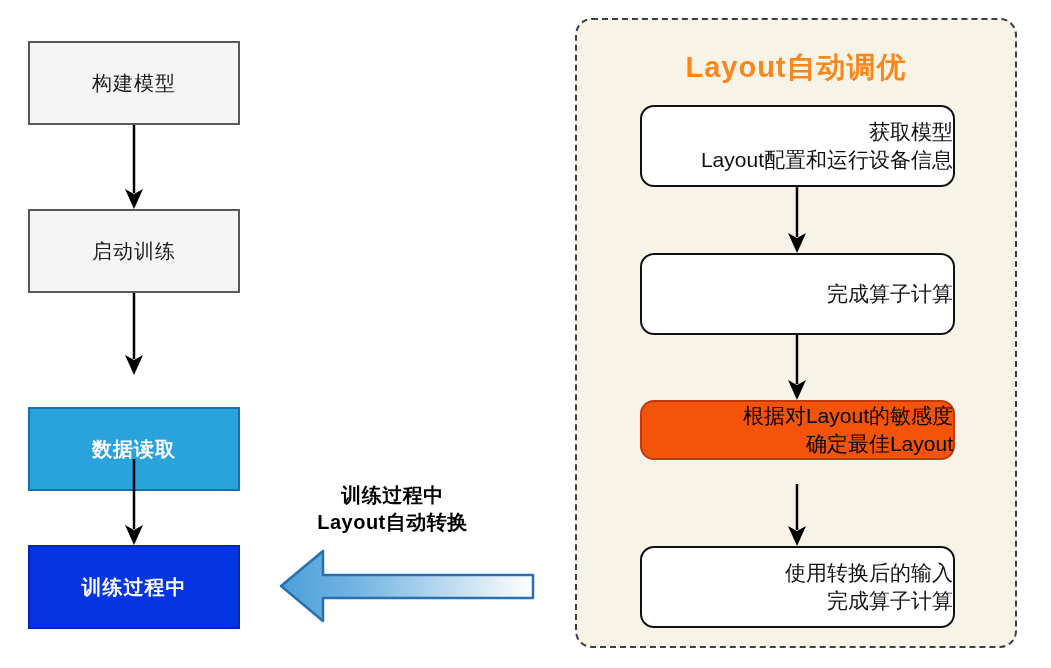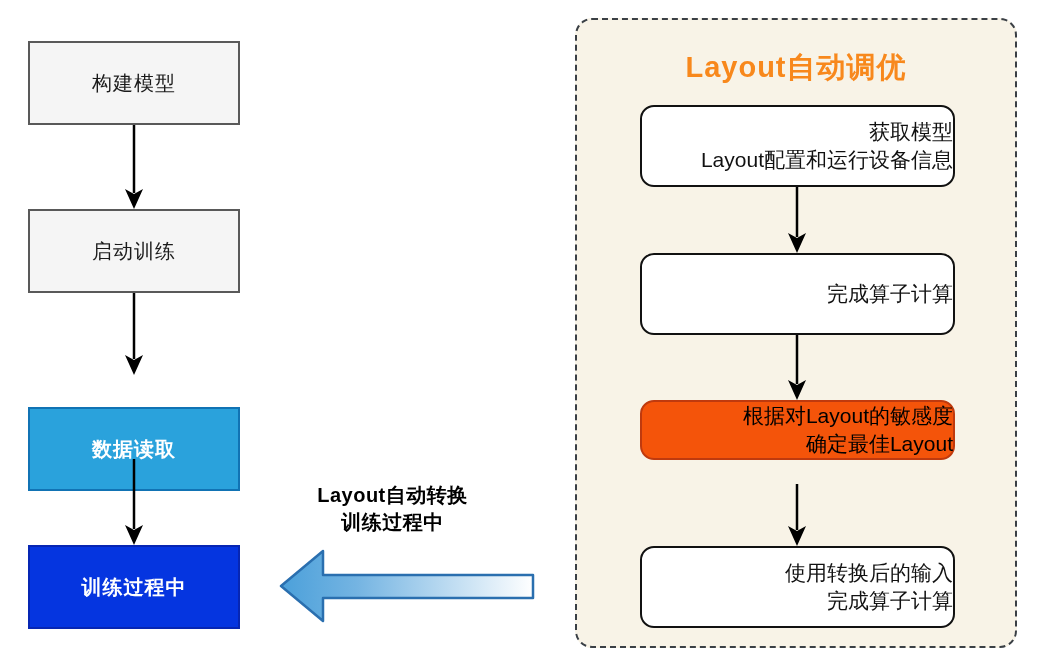--- a/index.html
+++ b/index.html
@@ -105,22 +105,22 @@
         <line x1="10" y1="0" x2="10" y2="70" stroke="#000" stroke-width="2.5"></line>
         <polygon points="10,86 1,66 10,71 19,66" fill="#000"></polygon>
       </svg>
     </div>
 
   <div class="lbox blue" style="top:545px">
     <span>训练过程中</span>
   </div>
 
   <div class="mid-label">
+    <div>训练过程中</div>
     <div>Layout自动转换</div>
-    <div>训练过程中</div>
   </div>
 
   <svg class="big-arrow" width="265" height="82">
     <defs>
       <linearGradient id="arrowGrad" x1="0" y1="0" x2="1" y2="0">
         <stop offset="0" stop-color="#4BA0DA"></stop>
         <stop offset="0.30" stop-color="#74B4E2"></stop>
         <stop offset="1" stop-color="#FFFFFF"></stop>
       </linearGradient>
     </defs>

